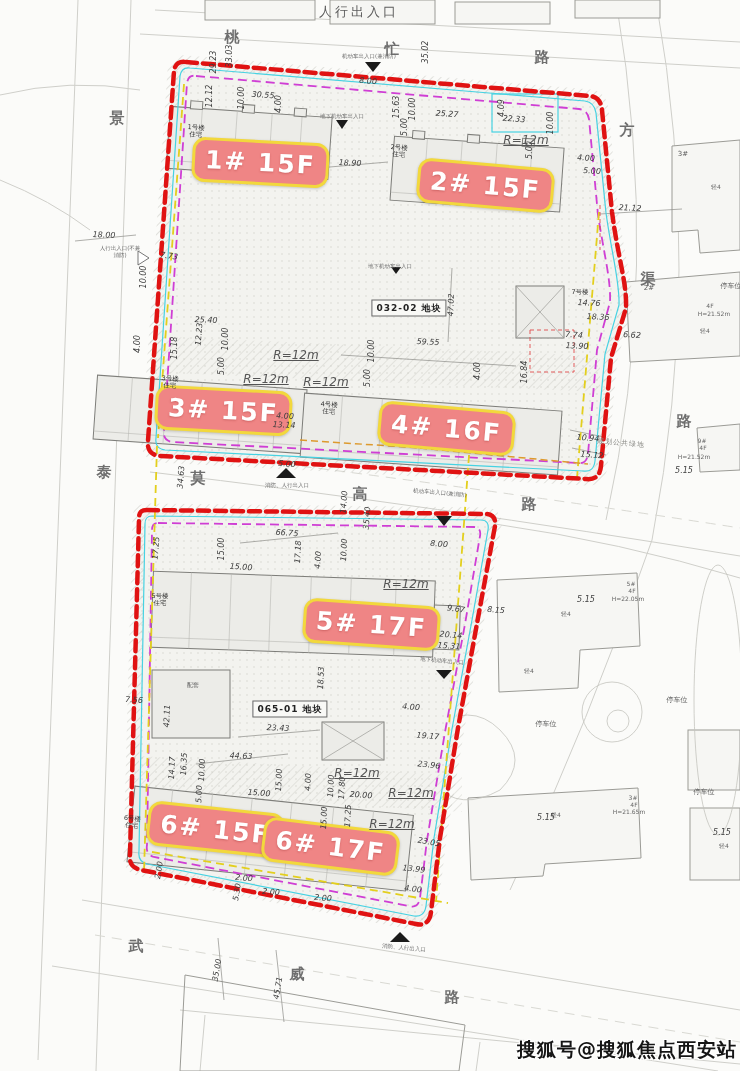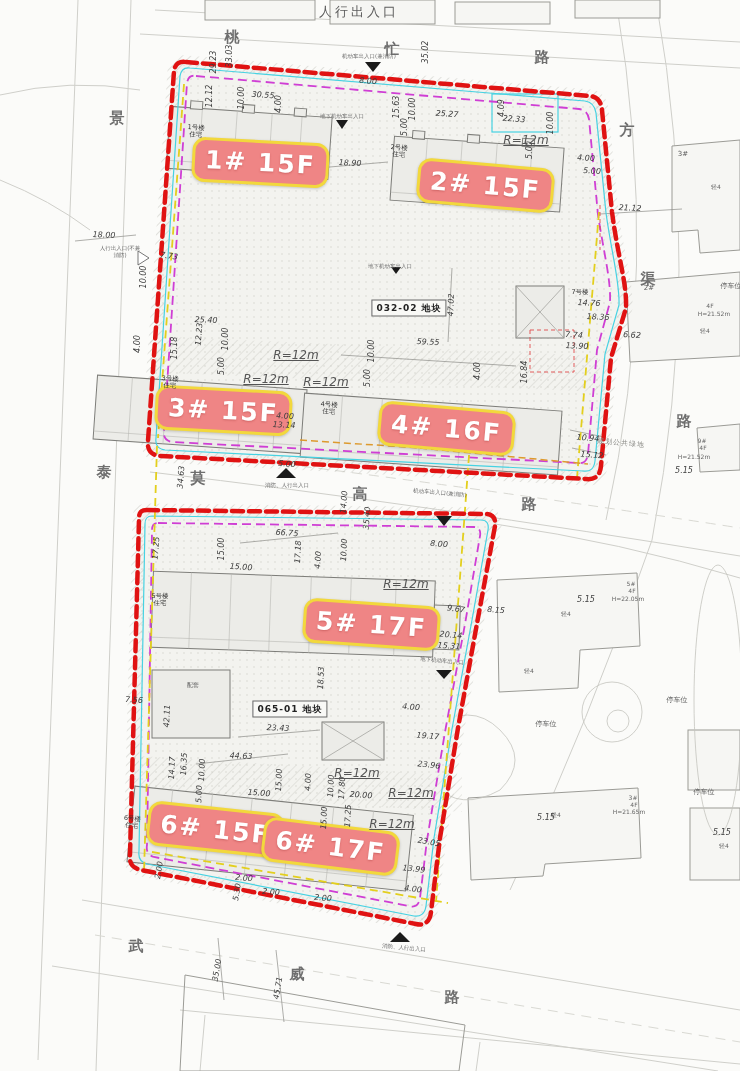--- a/index.html
+++ b/index.html
@@ -383,14 +383,15 @@
 
 <i class="txt r" style="left:526px;top:140px">R=12m</i>
 <i class="txt r" style="left:296px;top:355px">R=12m</i>
 <i class="txt r" style="left:266px;top:379px">R=12m</i>
 <i class="txt r" style="left:326px;top:382px">R=12m</i>
 <i class="txt r" style="left:406px;top:584px">R=12m</i>
 <i class="txt r" style="left:357px;top:773px">R=12m</i>
 <i class="txt r" style="left:411px;top:793px">R=12m</i>
 <i class="txt r" style="left:392px;top:824px">R=12m</i>
 
+<span class="txt wm" style="left:627px;top:1050px">搜狐号@搜狐焦点西安站</span>
 
 </div>
 
 </body></html>

